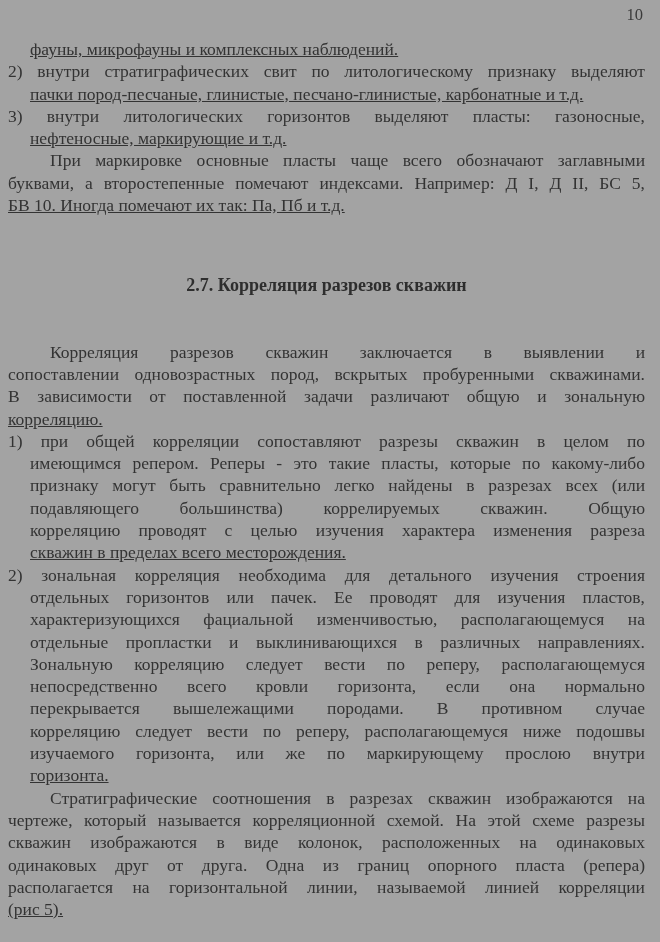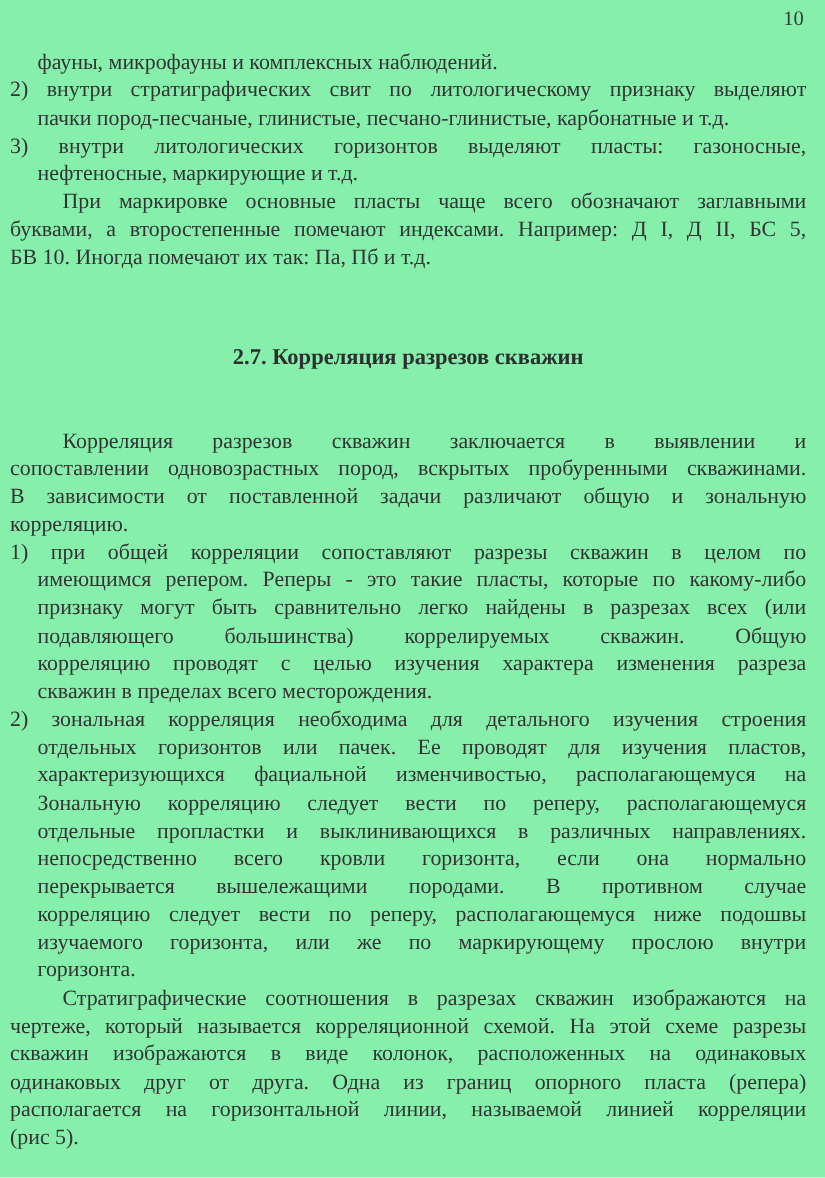--- a/index.html
+++ b/index.html
@@ -7,21 +7,21 @@
     padding: 0;
     width: 660px;
     height: 942px;
     overflow: hidden;
     background: #fdfdfc;
   }
   .page {
     position: relative;
     width: 660px;
     height: 942px;
-    background: #86efac;
+    background: #a3a3a3;
     font-family: "Liberation Serif", "DejaVu Serif", serif;
     color: #333333;
   }
   .pageno {
     position: absolute;
     top: 5px;
     right: 17px;
     font-size: 16.5px;
     color: #3a3a3a;
   }
@@ -33,21 +33,21 @@
     font-size: 17.5px;
     line-height: 22.3px;
   }
   
   .line {
     text-align: justify;
     text-align-last: justify;
     white-space: normal;
   }
   
-  .line.l { text-align: left; text-align-last: left; }
+  .line.l { text-align: left; text-align-last: left; text-decoration: underline; }
   
   .line.cont { margin-left: 22px; }
   
   .line.ind { text-indent: 42px; }
   
   .line.h {
     font-weight: 700;
     font-size: 18px;
     text-align: center;
     text-align-last: center;
@@ -77,22 +77,22 @@
       <div class="line l">корреляцию.</div>
       <div class="line j">1) при общей корреляции сопоставляют разрезы скважин в целом по</div>
       <div class="line j cont">имеющимся репером. Реперы - это такие пласты, которые по какому-либо</div>
       <div class="line j cont">признаку могут быть сравнительно легко найдены в разрезах всех (или</div>
       <div class="line j cont">подавляющего большинства) коррелируемых скважин. Общую</div>
       <div class="line j cont">корреляцию проводят с целью изучения характера изменения разреза</div>
       <div class="line l cont">скважин в пределах всего месторождения.</div>
       <div class="line j">2) зональная корреляция необходима для детального изучения строения</div>
       <div class="line j cont">отдельных горизонтов или пачек. Ее проводят для изучения пластов,</div>
       <div class="line j cont">характеризующихся фациальной изменчивостью, располагающемуся на</div>
+      <div class="line j cont">отдельные пропластки и выклинивающихся в различных направлениях.</div>
       <div class="line j cont">Зональную корреляцию следует вести по реперу, располагающемуся</div>
-      <div class="line j cont">отдельные пропластки и выклинивающихся в различных направлениях.</div>
       <div class="line j cont">непосредственно всего кровли горизонта, если она нормально</div>
       <div class="line j cont">перекрывается вышележащими породами. В противном случае</div>
       <div class="line j cont">корреляцию следует вести по реперу, располагающемуся ниже подошвы</div>
       <div class="line j cont">изучаемого горизонта, или же по маркирующему прослою внутри</div>
       <div class="line l cont">горизонта.</div>
       <div class="line j ind">Стратиграфические соотношения в разрезах скважин изображаются на</div>
       <div class="line j">чертеже, который называется корреляционной схемой. На этой схеме разрезы</div>
       <div class="line j">скважин изображаются в виде колонок, расположенных на одинаковых</div>
       <div class="line j">одинаковых друг от друга. Одна из границ опорного пласта (репера)</div>
       <div class="line j">располагается на горизонтальной линии, называемой линией корреляции</div>

